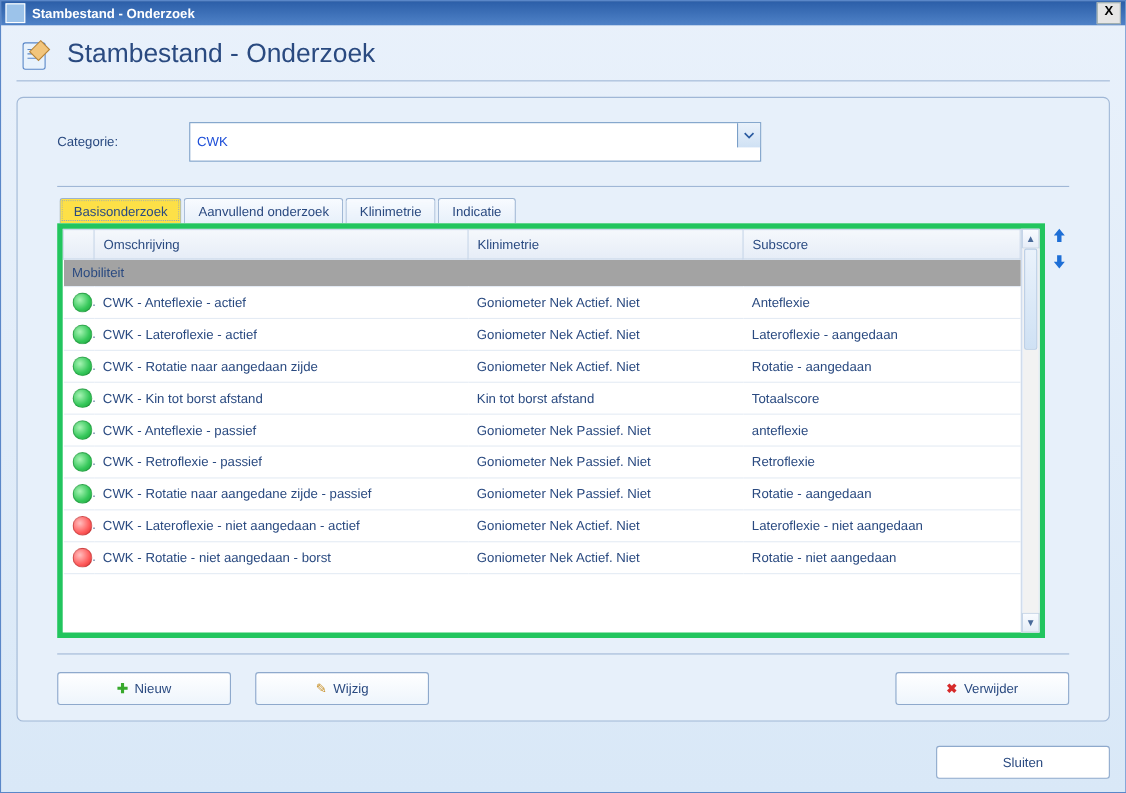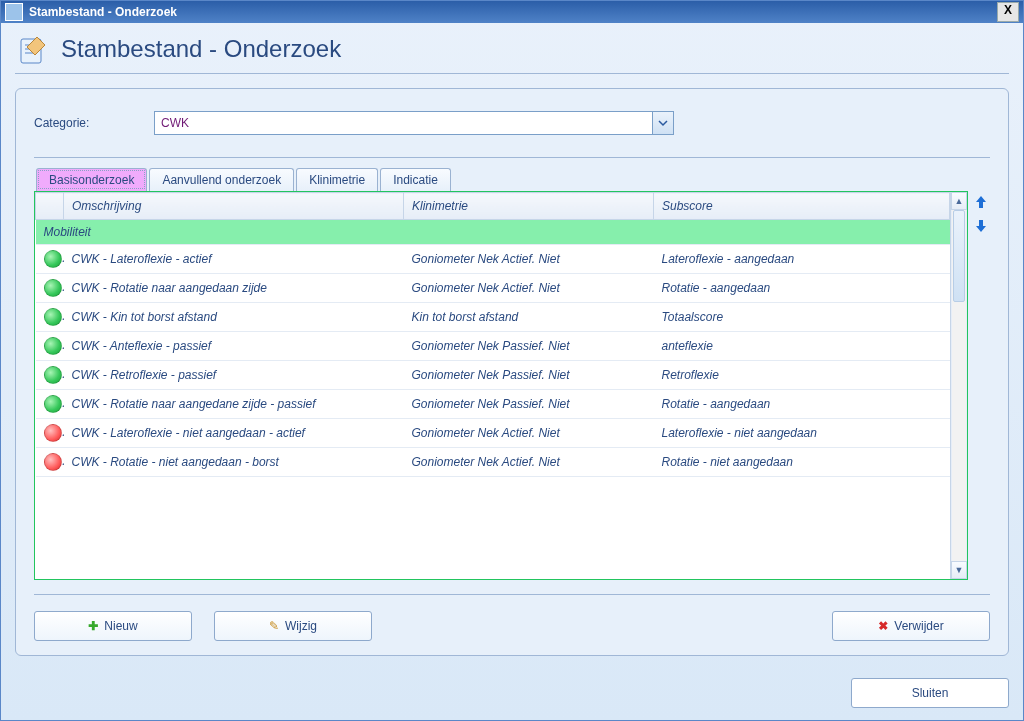--- a/index.html
+++ b/index.html
@@ -73,42 +73,42 @@
     height: 1px;
     background: #a0b7d6;
     margin: 0 14px;
   }
   .inner-panel {
     margin: 14px;
     flex: 1;
     background: #e7f0fa;
     border: 1px solid #a0b7d6;
     border-radius: 6px;
-    padding: 14px 18px;
+    padding: 14px 36px;
     display: flex;
     flex-direction: column;
     box-sizing: border-box;
   }
   .field-row {
     display: flex;
     align-items: center;
     margin: 8px 0 22px 0;
   }
   .field-row label { width: 120px; color: #2a4a80; }
   .select-wrap {
     position: relative;
     width: 520px;
   }
   .select-wrap input {
     width: 100%;
-    height: 24px;
+    height: 36px;
     padding: 2px 26px 2px 6px;
     border: 1px solid #7a9fc8;
     background: #fff;
-    color: #701a75;
+    color: #1d4ed8;
     box-sizing: border-box;
     font-family: inherit;
     font-size: 12px;
   }
   .select-wrap .dd-btn {
     position: absolute;
     right: 1px;
     top: 1px;
     width: 20px;
     height: 22px;
@@ -129,37 +129,36 @@
   .tab {
     padding: 4px 12px;
     border: 1px solid #9ab2d1;
     border-bottom: none;
     background: linear-gradient(#f8fbff,#e7f0fa);
     color: #2a4a80;
     cursor: pointer;
     border-radius: 3px 3px 0 0;
   }
   .tab.active {
-    background: #f0abfc;
+    background: #fde047;
     outline: 1px dotted #8aa2c7;
     outline-offset: -3px;
   }
   .table-wrap {
     flex: 1;
     display: flex;
     gap: 4px;
     min-height: 0;
   }
   .grid-outer {
     flex: 1;
-    border: 1px solid #22c55e;
+    border: 5px solid #22c55e;
     background: #fff;
     display: flex;
     min-height: 0;
-    font-style: italic;
   }
   .grid-scroll {
     flex: 1;
     overflow: hidden;
     position: relative;
   }
   table.grid {
     width: 100%;
     border-collapse: collapse;
     table-layout: fixed;
@@ -174,21 +173,21 @@
   }
   .grid td {
     border-bottom: 1px solid #e4ebf4;
     padding: 5px 8px;
     color: #2a4a80;
     white-space: nowrap;
     overflow: hidden;
     text-overflow: ellipsis;
   }
   .grid tr.group td {
-    background: #86efac;
+    background: #a3a3a3;
     color: #2a4a80;
     font-weight: normal;
   }
   .status-dot {
     width: 16px;
     height: 16px;
     border-radius: 50%;
     display: inline-block;
     vertical-align: middle;
     border: 1px solid rgba(0,0,0,0.15);
@@ -331,20 +330,26 @@
               <tr>
                 <th></th>
                 <th>Omschrijving</th>
                 <th>Klinimetrie</th>
                 <th>Subscore</th>
               </tr>
             </thead>
             <tbody id="grid-body">
                 <tr class="group">
                   <td colspan="4">Mobiliteit</td>
+                </tr>
+                <tr>
+                  <td><span class="status-dot status-green"></span></td>
+                  <td>CWK - Anteflexie - actief</td>
+                  <td>Goniometer Nek Actief. Niet</td>
+                  <td>Anteflexie</td>
                 </tr>
                 <tr>
                   <td><span class="status-dot status-green"></span></td>
                   <td>CWK - Lateroflexie - actief</td>
                   <td>Goniometer Nek Actief. Niet</td>
                   <td>Lateroflexie - aangedaan</td>
                 </tr>
                 <tr>
                   <td><span class="status-dot status-green"></span></td>
                   <td>CWK - Rotatie naar aangedaan zijde</td>

